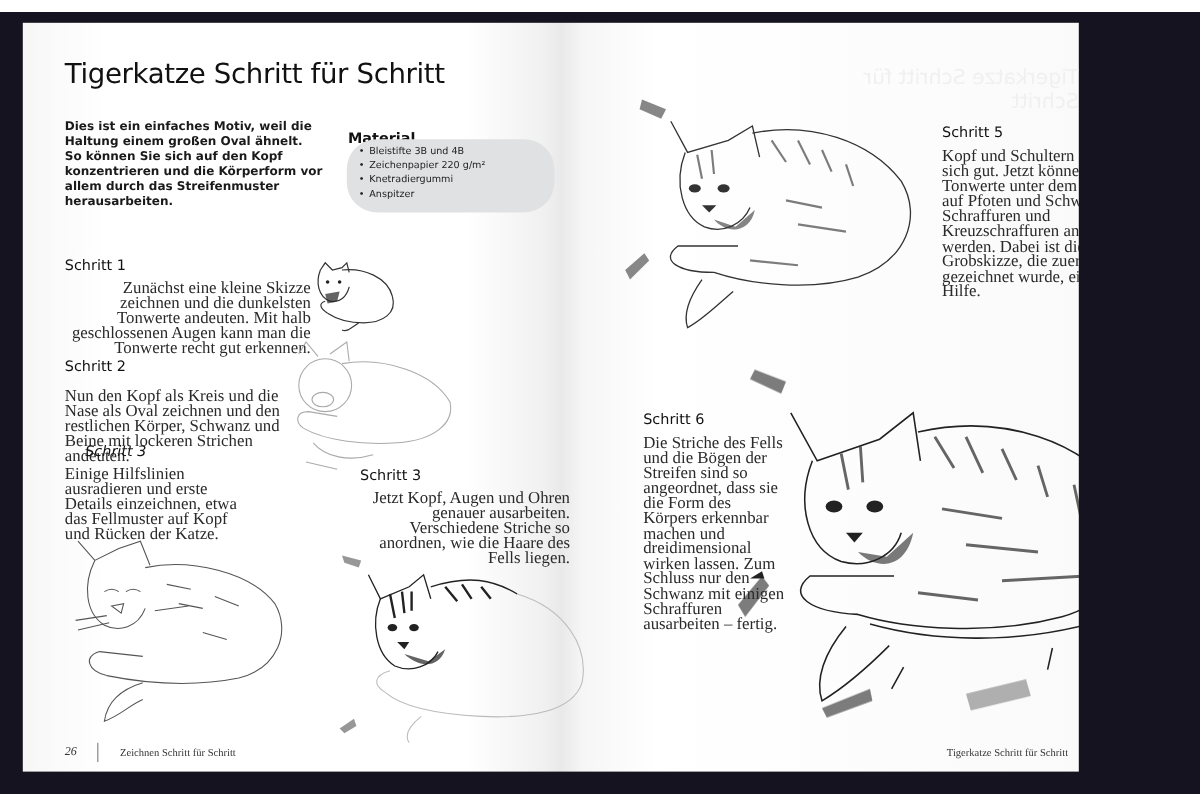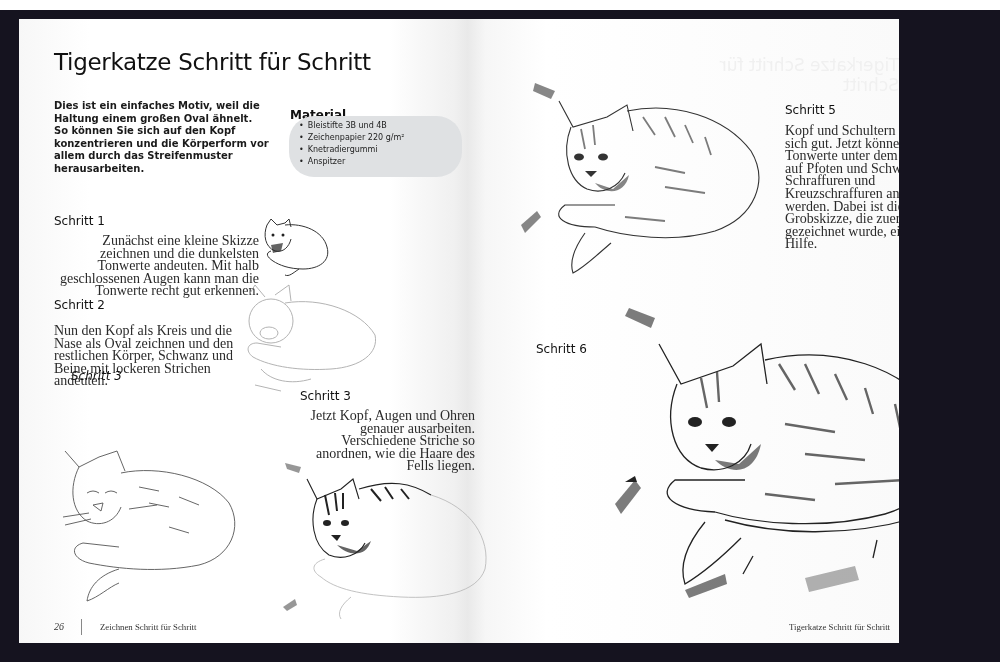--- a/index.html
+++ b/index.html
@@ -48,20 +48,21 @@
     </ul>
   </div>
 
   <div class="abs sans step-h" style="left:35px;top:195px;">Schritt 1</div>
   <div class="abs serif step-t" style="left:35px;top:216px;width:205px;text-align:right;">Zunächst eine kleine Skizze zeichnen und die dunkelsten Tonwerte andeuten. Mit halb geschlossenen Augen kann man die Tonwerte recht gut erkennen.</div>
 
   <div class="abs sans step-h" style="left:35px;top:279px;">Schritt 2</div>
   <div class="abs serif step-t" style="left:35px;top:306px;width:195px;">Nun den Kopf als Kreis und die Nase als Oval zeichnen und den restlichen Körper, Schwanz und Beine mit lockeren Strichen andeuten.</div>
 
   <div class="abs sans step-h" style="left:52px;top:350px;font-style:italic;">Schritt 3</div>
+  <div class="abs serif step-t" style="left:35px;top:371px;width:160px;">Einige Hilfslinien ausradieren und erste Details einzeichnen, etwa das Fellmuster auf Kopf und Rücken der Katze.</div>
 
   <div class="abs sans step-h" style="left:281px;top:370px;">Schritt 3</div>
   <div class="abs serif step-t" style="left:281px;top:391px;width:175px;text-align:right;">Jetzt Kopf, Augen und Ohren genauer ausarbeiten. Verschiedene Striche so anordnen, wie die Haare des Fells liegen.</div>
 
   <svg class="sketch" style="left:240px;top:198px;" width="75" height="62" viewBox="0 0 75 62">
     <g fill="none" stroke="#333" stroke-width="1">
       <path d="M8 8 L12 2 L18 8 L26 6 L30 2 L32 10"></path>
       <path d="M8 8 C4 18 6 30 16 34 C24 36 30 30 32 22"></path>
       <path d="M26 8 C44 6 64 14 68 30 C72 44 60 52 44 52 C30 52 20 48 14 44"></path>
       <path d="M14 44 C8 40 6 36 12 34"></path>
@@ -174,20 +175,21 @@
     <g fill="none" stroke="#333" stroke-width="2.4" opacity="0.75">
       <path d="M86 74 L92 104 M102 68 L104 98 M164 60 L180 86 M190 60 L204 90 M220 70 L232 96 M250 84 L258 110 M280 100 L286 128"></path>
       <path d="M170 120 L220 128 M190 150 L250 156 M220 180 L290 176 M150 190 L200 196"></path>
     </g>
   </svg>
 
   <div class="abs sans step-h" style="left:766px;top:84px;">Schritt 5</div>
   <div class="abs serif step-t" style="left:766px;top:106px;width:182px;">Kopf und Schultern entwickeln sich gut. Jetzt können dunklere Tonwerte unter dem Kinn und auf Pfoten und Schwanz mit Schraffuren und Kreuzschraffuren angedeutet werden. Dabei ist die Grobskizze, die zuerst gezeichnet wurde, eine gute Hilfe.</div>
 
   <div class="abs sans step-h" style="left:517px;top:323px;">Schritt 6</div>
+  <div class="abs serif step-t" style="left:517px;top:345px;width:118px;">Die Striche des Fells und die Bögen der Streifen sind so angeordnet, dass sie die Form des Körpers erkennbar machen und dreidimensional wirken lassen. Zum Schluss nur den Schwanz mit einigen Schraffuren ausarbeiten – fertig.</div>
 
   <div class="abs serif pn" style="left:35px;top:602px;">26</div>
   <div class="abs vbar" style="left:62px;top:600px;"></div>
   <div class="abs serif footer" style="left:81px;top:603px;">Zeichnen Schritt für Schritt</div>
 
   <div class="abs serif footer" style="left:770px;top:603px;">Tigerkatze Schritt für Schritt</div>
   <div class="abs vbar" style="left:906px;top:600px;"></div>
   <div class="abs serif pn" style="left:922px;top:602px;">27</div>
 </div>
 

